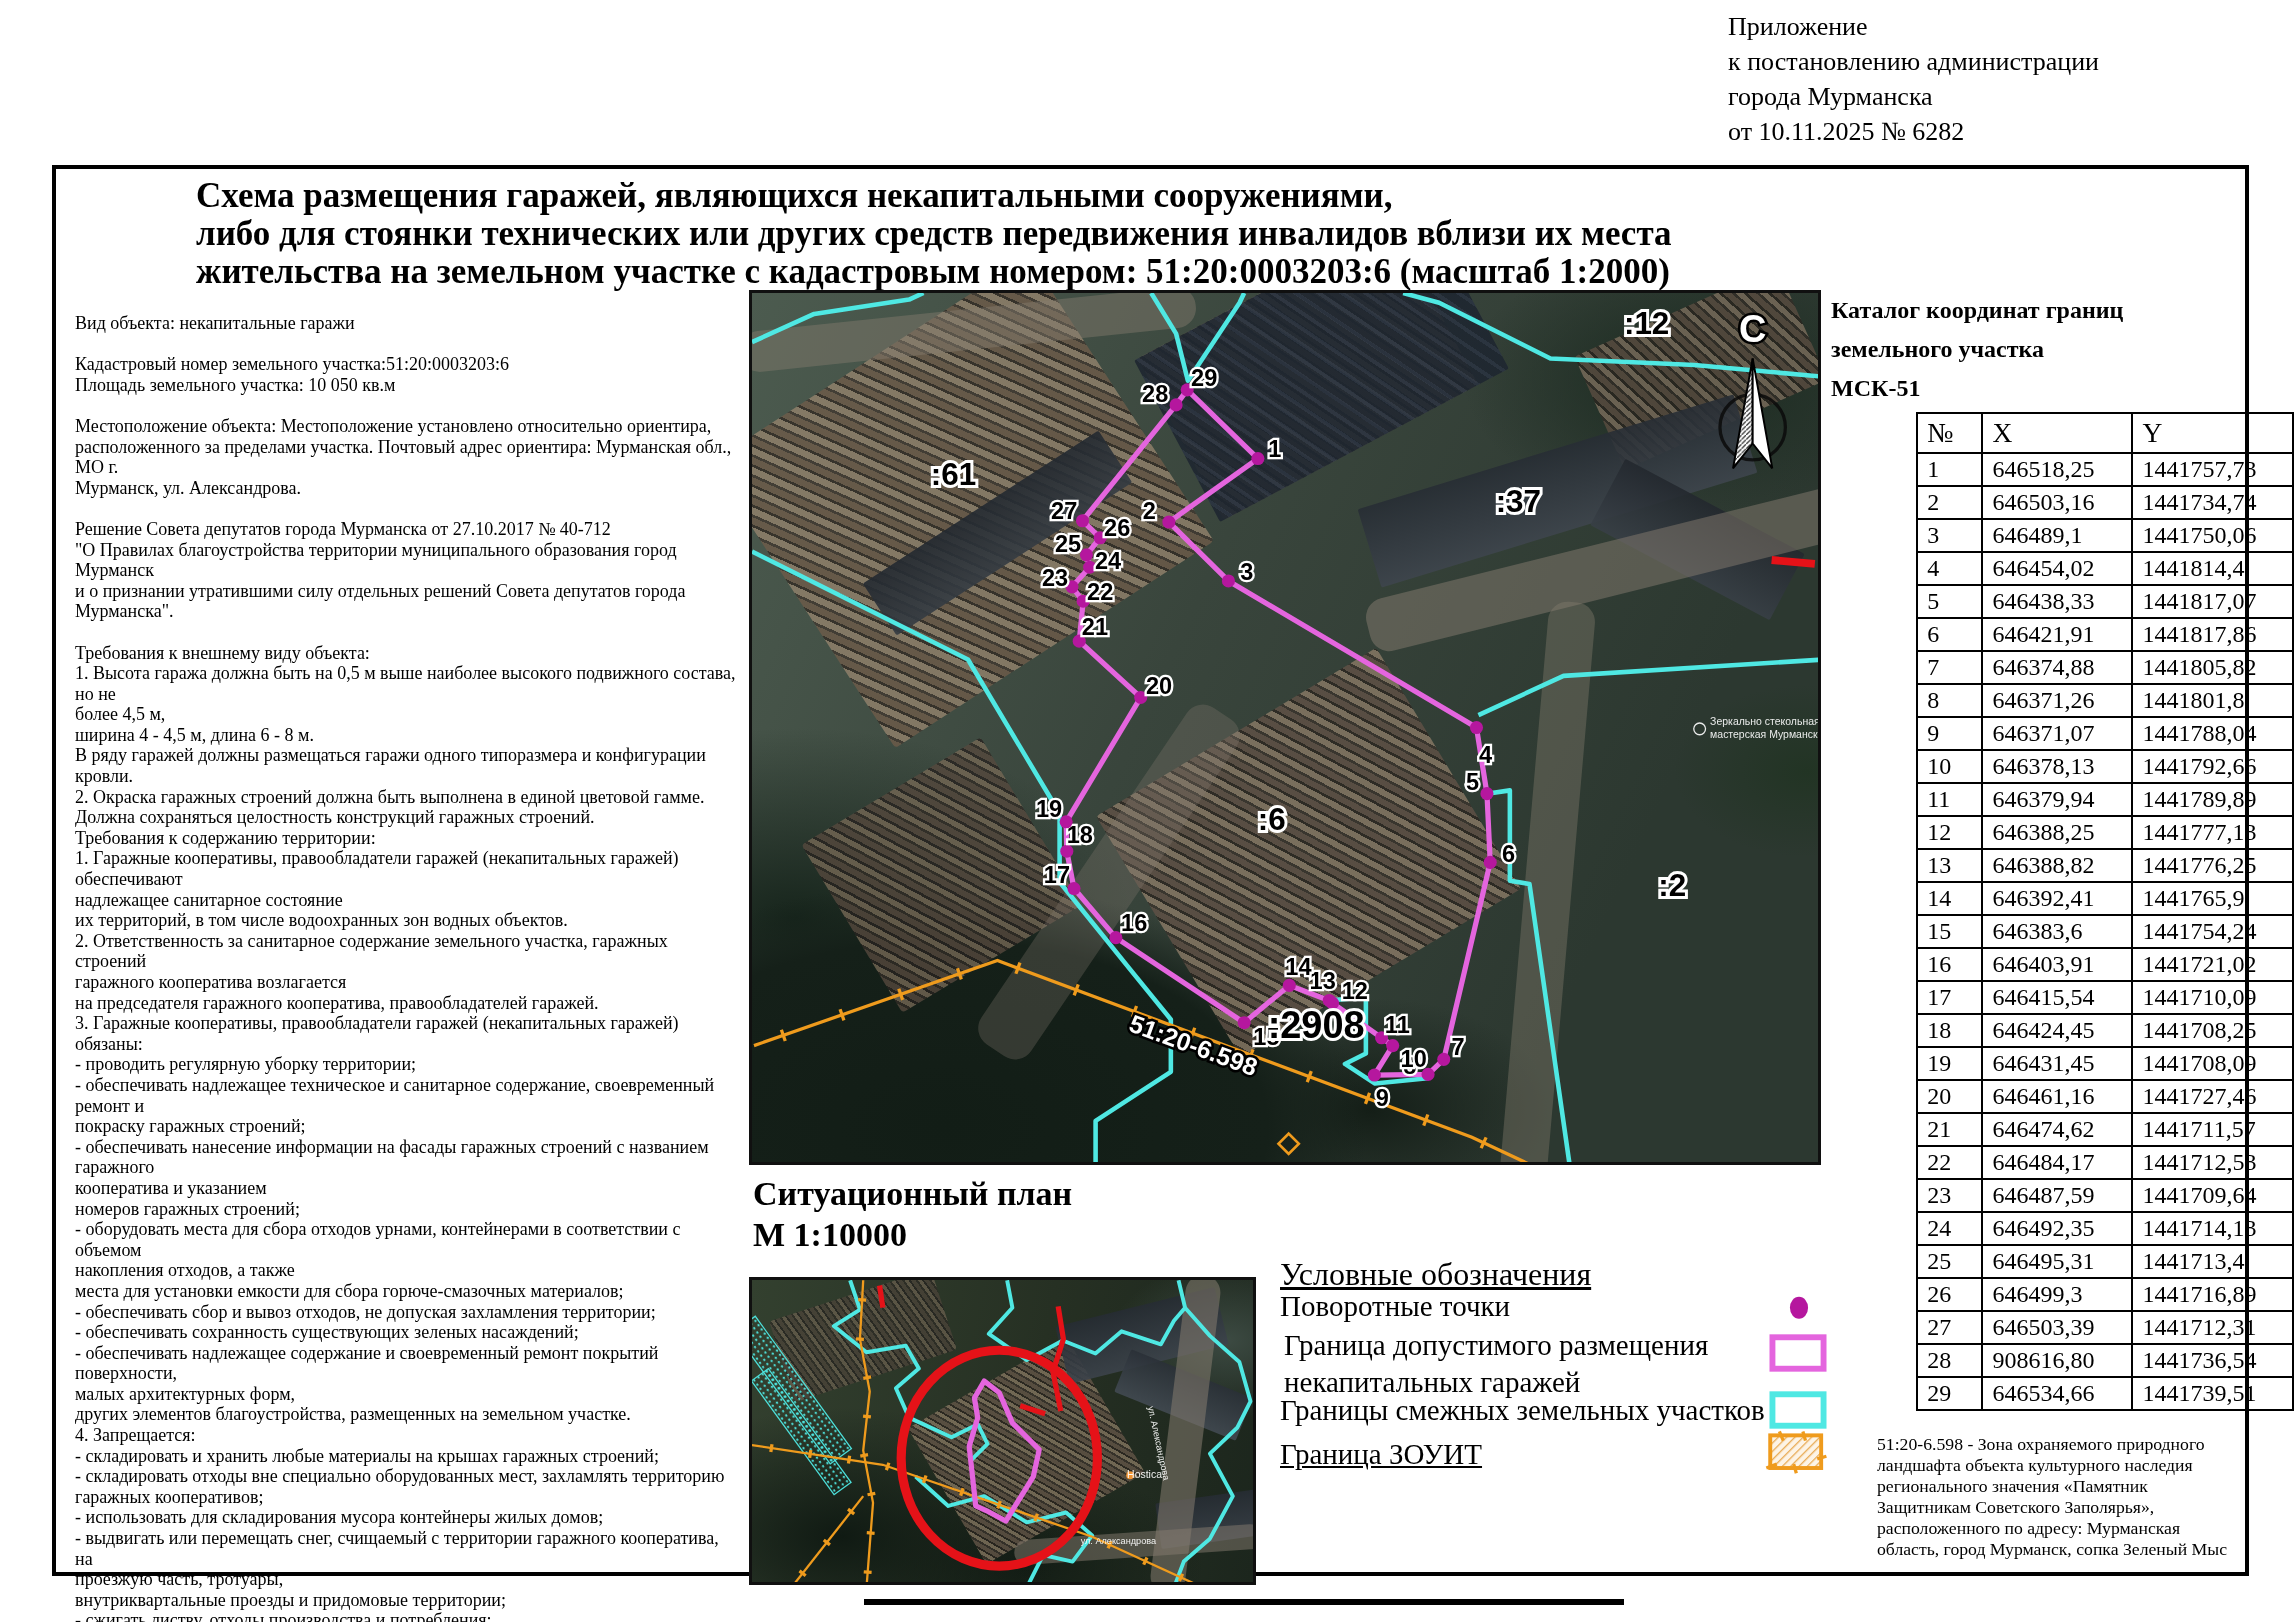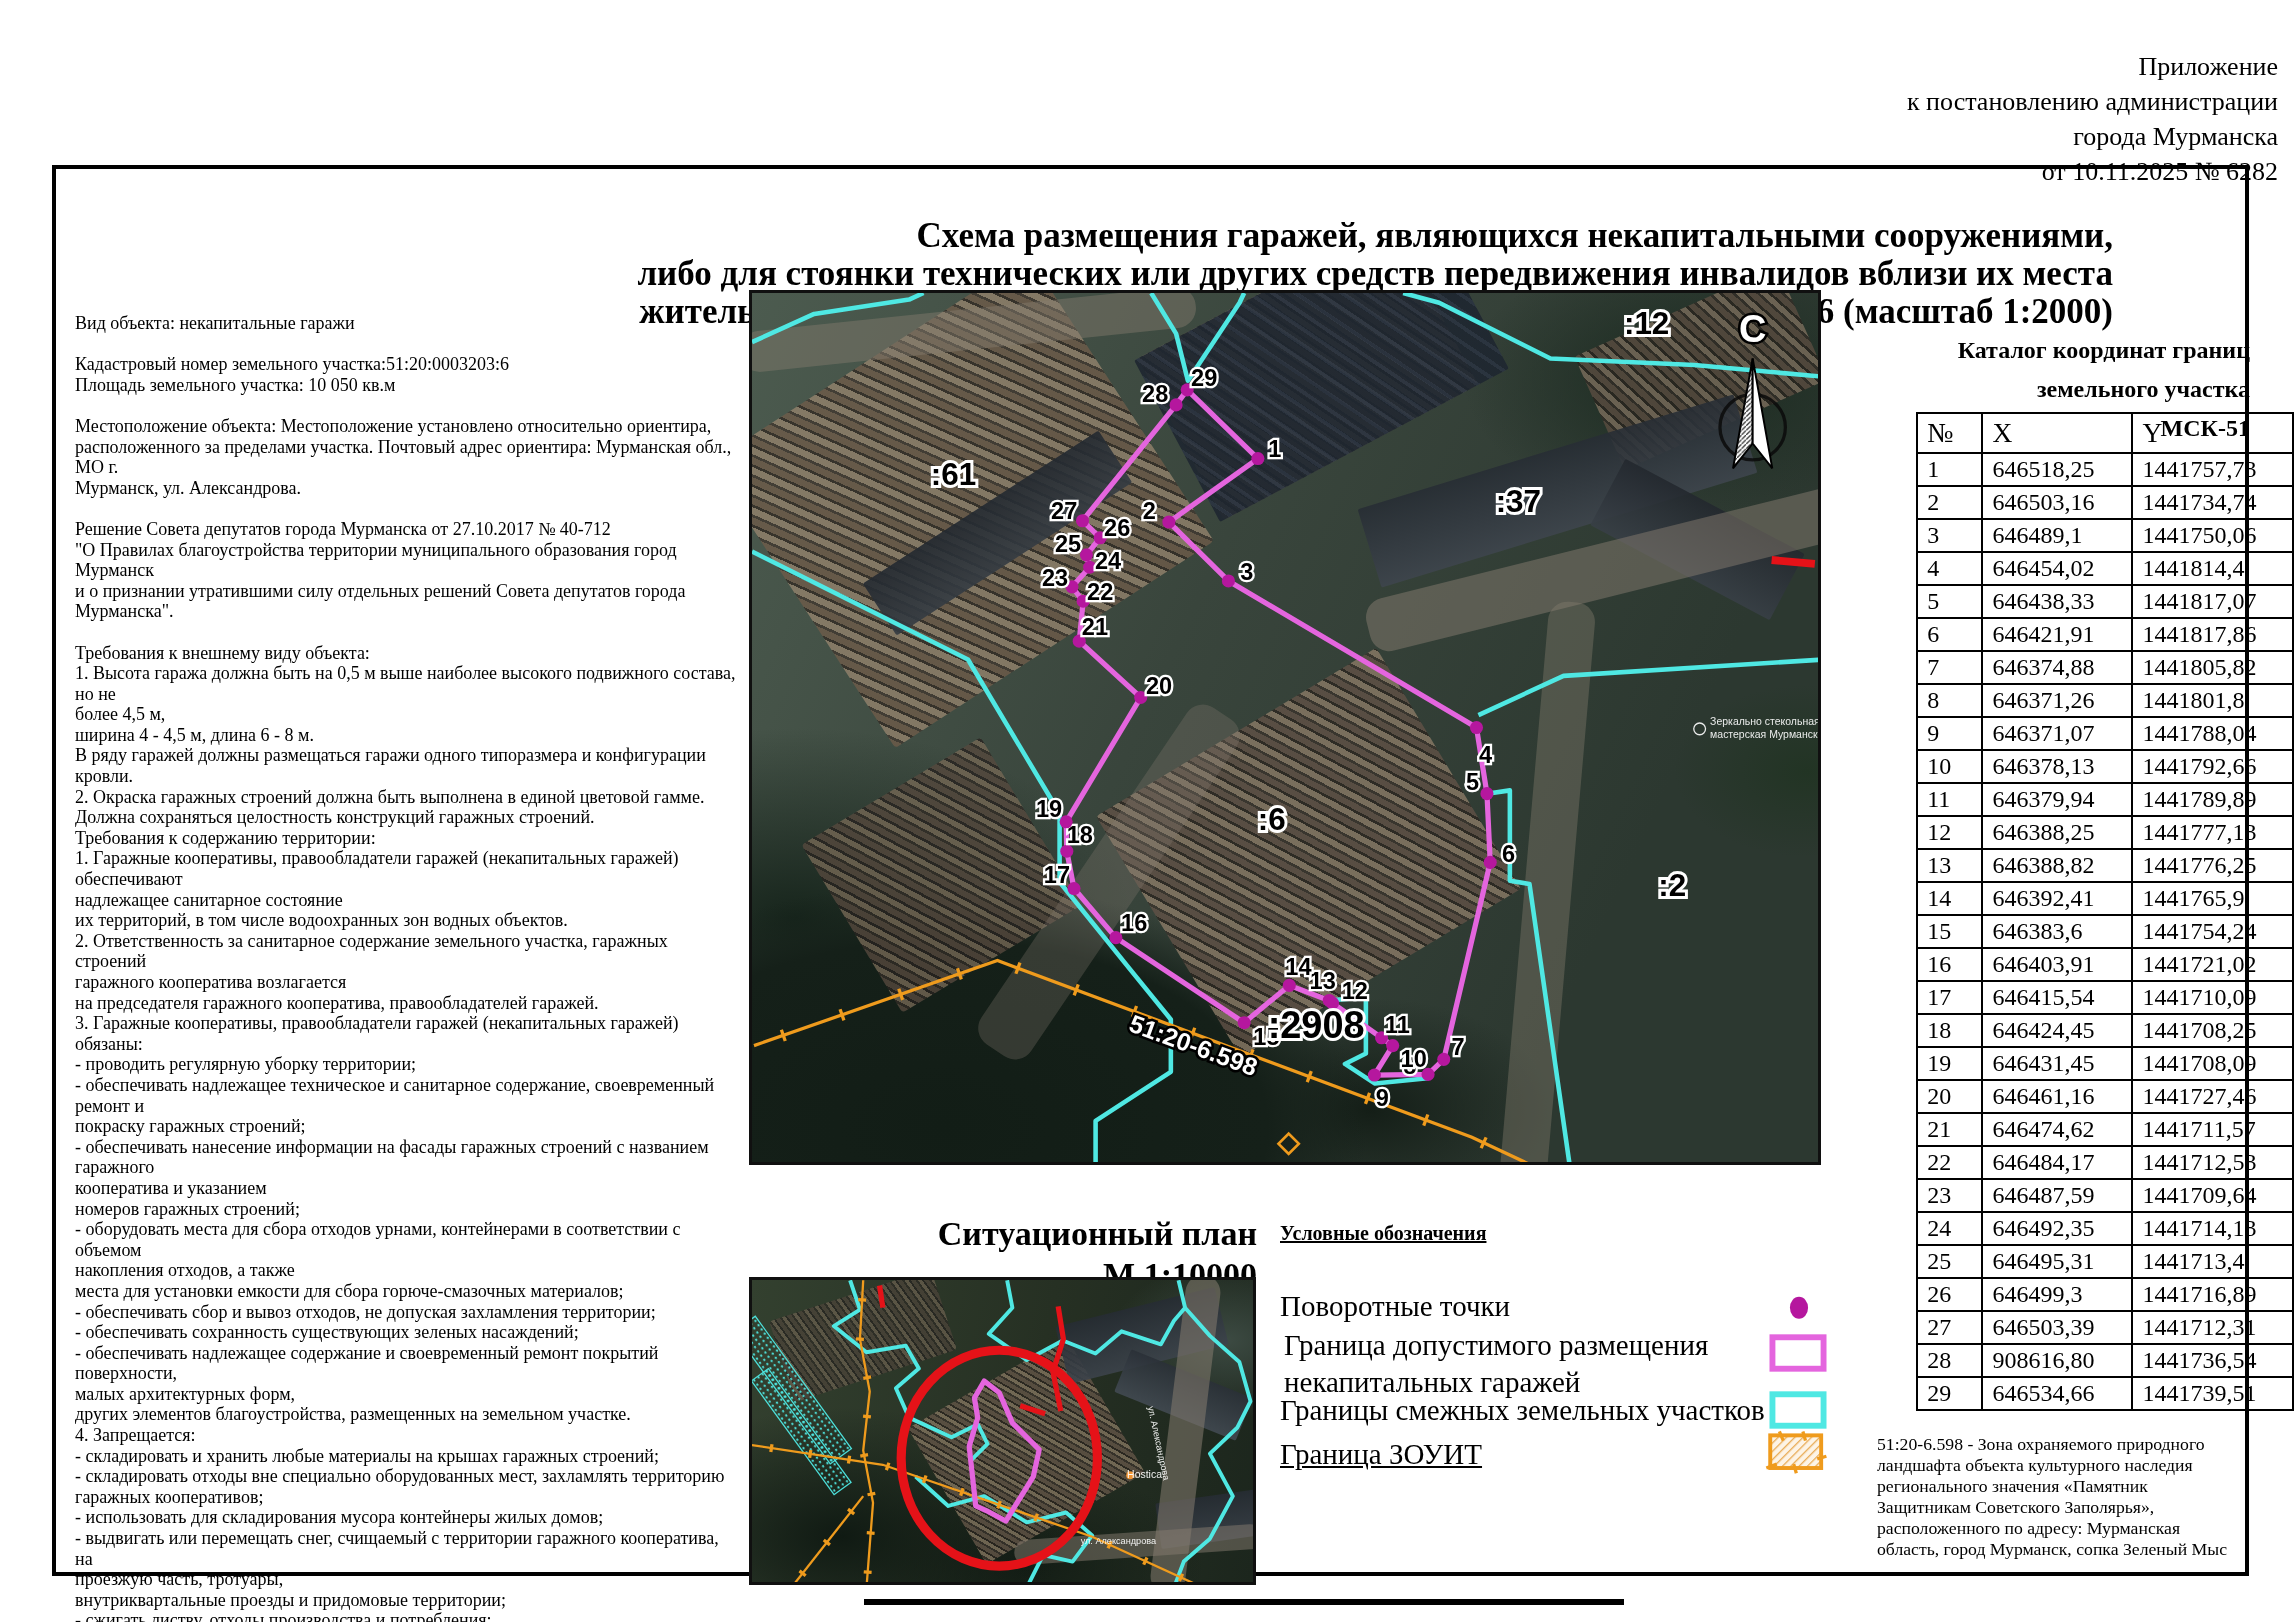--- a/index.html
+++ b/index.html
@@ -1,19 +1,19 @@
 <!DOCTYPE html>
 <html style="font-size:10.5px"><head>
 <meta charset="utf-8">
 <style>
   html,body{margin:0;padding:0;background:#fff;}
   body{width:2295px;height:1622px;position:relative;font-family:"Liberation Serif",serif;color:#000;overflow:hidden;}
   .abs{position:absolute;}
   .pre{white-space:pre-line;}
-  .center{text-align:right;margin-top:40px;}
+  .center{text-align:left;}
   #header-note{left:1728px;top:9.2px;width:550px;font-size:26px;line-height:35px;}
   #page-border{left:52px;top:165px;width:2189px;height:1403px;border:4.6px solid #000;}
   #doc-title{left:196px;top:177px;width:1917px;font-weight:bold;font-size:35px;line-height:38px;}
   #left-col{left:75px;top:313px;width:664px;font-size:18px;line-height:20.6px;}
   .mapbox{border:3.3px solid #101010;box-sizing:border-box;overflow:hidden;background:#36433a;}
   #mm{left:749px;top:290px;width:1072px;height:875px;}
   #sm{left:749px;top:1277px;width:507px;height:308px;}
   .mapsvg{position:absolute;left:0;top:0;z-index:3;}
   .g,.rd,.bld{position:absolute;z-index:1;}
   .g{opacity:.8;border-radius:3.9px;}
@@ -47,21 +47,21 @@
   #mm .r3{left:772px;top:308px;width:47px;height:589px;transform:rotate(5deg);opacity:.4;}
   #mm .r4{left:327px;top:386px;width:60px;height:406px;transform:rotate(34deg);opacity:.3;}
   #sm .g1{left:183px;top:92px;width:183px;height:157px;transform:rotate(-30deg);background:repeating-linear-gradient(60deg,#635547 0 3.9px,#3a332c 3.9px 5.9px,#83755f 5.9px 9.2px,#2c2620 9.2px 11px);}
   #sm .g2{left:26px;top:13px;width:170px;height:85px;transform:rotate(-18deg);background:repeating-linear-gradient(72deg,#4e443a 0 3.9px,#2e2a25 3.9px 5.9px,#6d6150 5.9px 9.2px,#262220 9.2px 11px);opacity:.7;}
   #sm .bldA{left:308px;top:26px;width:164px;height:59px;transform:rotate(-14deg);background:linear-gradient(180deg,#262c33,#3c434b);}
   #sm .bldB{left:366px;top:92px;width:131px;height:46px;transform:rotate(22deg);background:linear-gradient(180deg,#2a3037,#424a52);}
   #sm .bldC{left:406px;top:216px;width:105px;height:46px;transform:rotate(-8deg);background:linear-gradient(180deg,#262c33,#3a4149);}
   #sm .r1{left:416px;top:-6.5px;width:35px;height:321px;transform:rotate(7deg);opacity:.55;}
   #sm .r2{left:262px;top:252px;width:249px;height:25px;transform:rotate(-4deg);opacity:.5;}
   #sit-title{left:753px;top:1173px;width:504px;font-weight:bold;font-size:34px;line-height:41px;}
-  #legend-title{left:1280px;top:1222px;font-weight:bold;font-size:20px;text-decoration:underline;}
+  #legend-title{left:1280px;top:1256px;font-weight:normal;font-size:32px;text-decoration:underline;}
   .leg-label{font-size:29px;line-height:37px;}
   #li1-label{left:1280px;top:1288px;}
   #li2-label{left:1284px;top:1327px;}
   #li3-label{left:1280px;top:1392px;}
   #li4-label{left:1280px;top:1436px;text-decoration:underline;}
   .leg-sym{z-index:2;}
   #li1-sym{left:1788px;top:1294px;}
   #li2-sym{left:1769px;top:1334px;}
   #li3-sym{left:1769px;top:1391px;}
   #li4-sym{left:1765px;top:1430px;}

